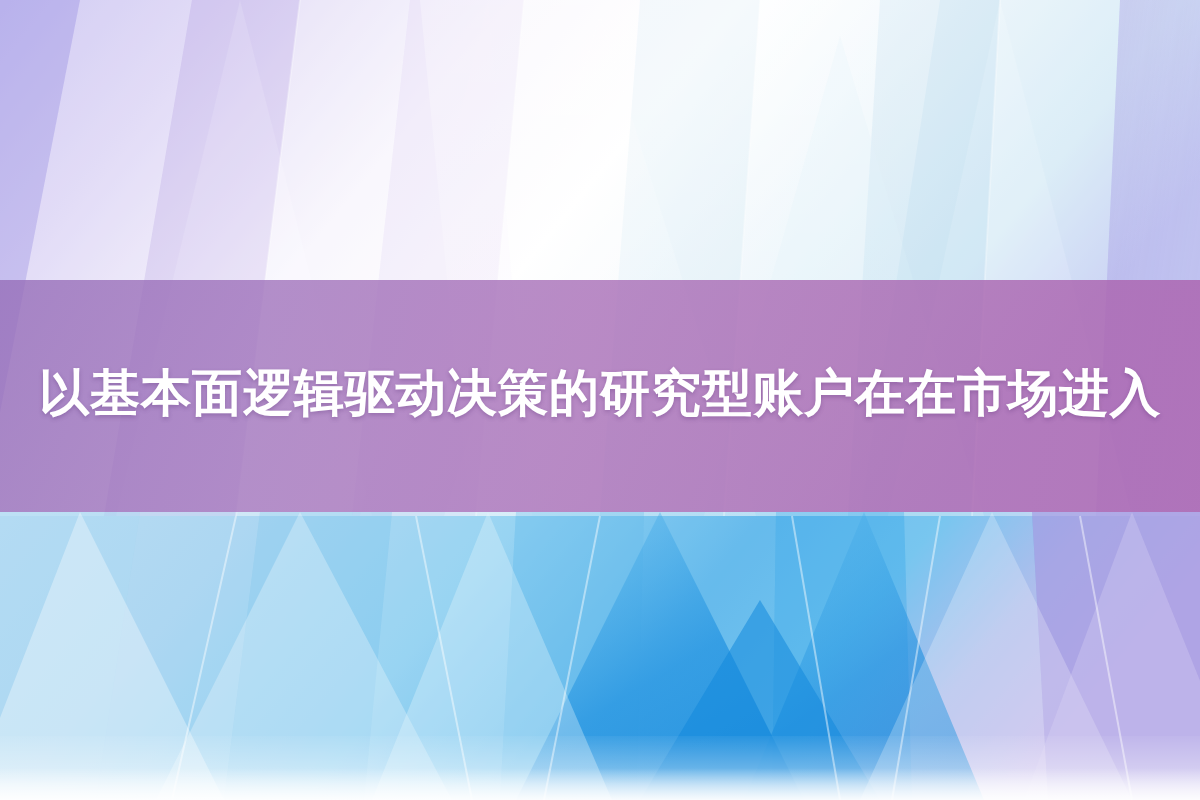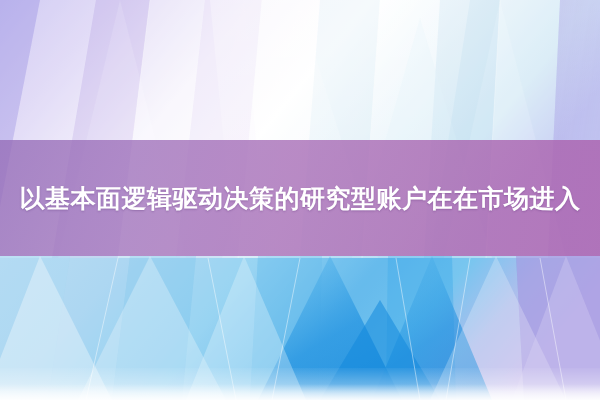--- a/index.html
+++ b/index.html
@@ -5,21 +5,21 @@
   html, body {
     margin: 0;
     padding: 0;
     background: #ffffff;
   }
   #banner {
     position: relative;
     width: 600px;
     height: 400px;
     overflow: hidden;
-    font-family: Liberation Sans, sans-serif;
+    font-family: Liberation Serif, serif;
   }
   #bg-svg {
     position: absolute;
     inset: 0;
     width: 600px;
     height: 400px;
     display: block;
   }
   #text-band {
     position: absolute;

